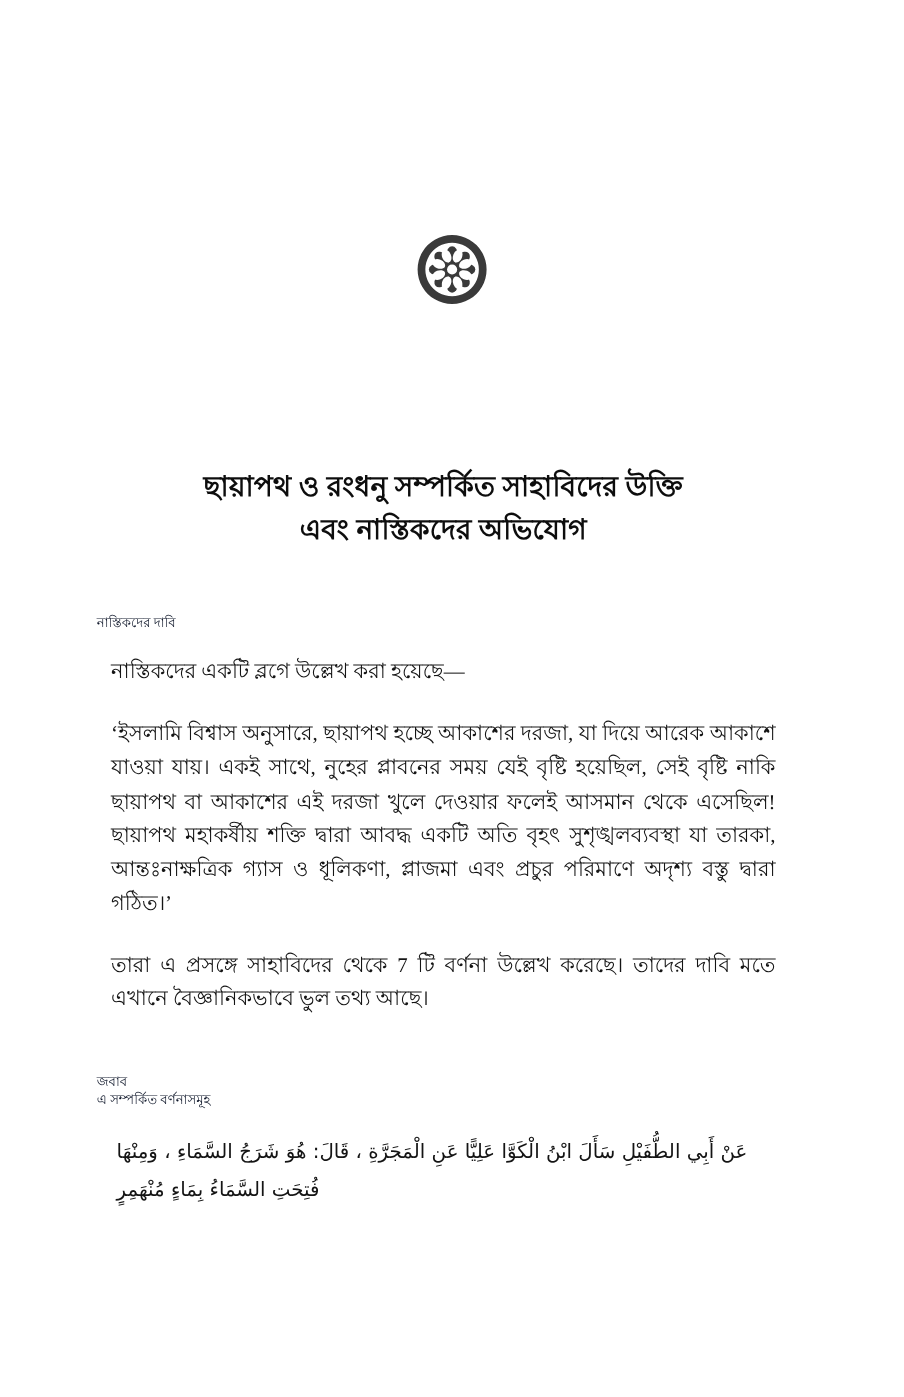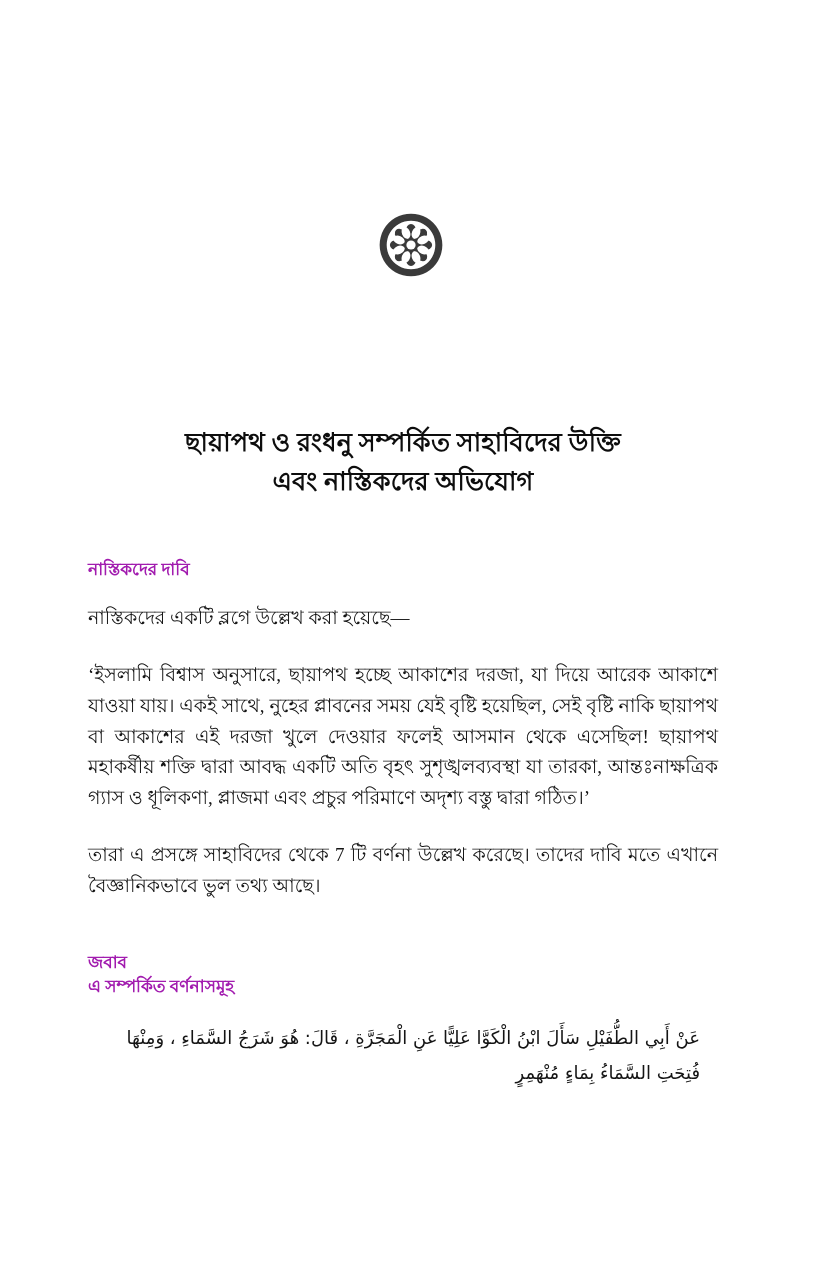--- a/index.html
+++ b/index.html
@@ -55,55 +55,55 @@
     margin: 0 0 0 0;
     padding: 0 12px;
     color: #0d0d0d;
   }
   .chapter-title .tline {
     display: block;
   }
 
   
   .section-heading {
-    font-weight: bold;
-    font-size: 17px;
+    font-weight: normal;
+    font-size: 12px;
     line-height: 1.4;
-    color: #a21caf;
+    color: #0f172a;
     margin: 0;
   }
 
   .h-claim   { margin-top: 56px; }
   .h-answer  { margin-top: 50px; }
   .h-narr    { }
 
   
   .para {
     font-size: 19px;
     line-height: 1.62;
     text-align: justify;
     text-align-last: left;
     color: #141414;
-    margin: 0;
+    margin: 13px;
     hyphens: none;
   }
   .para-intro  { margin-top: 22px; }
   .para-quote  { margin-top: 26px; }
   .para-after  { margin-top: 26px; }
 
   .para-quote {
     text-align: justify;
     text-align-last: left;
   }
 
   
   .arabic-block {
     margin-top: 22px;
     direction: rtl;
-    text-align: right;
+    text-align: left;
     font-size: 18px;
     line-height: 1.92;
     color: #141414;
     font-family: "DejaVu Sans", "Liberation Sans", sans-serif;
     padding: 0 18px;
   }
 </style>
 </head>
 <body>
 

